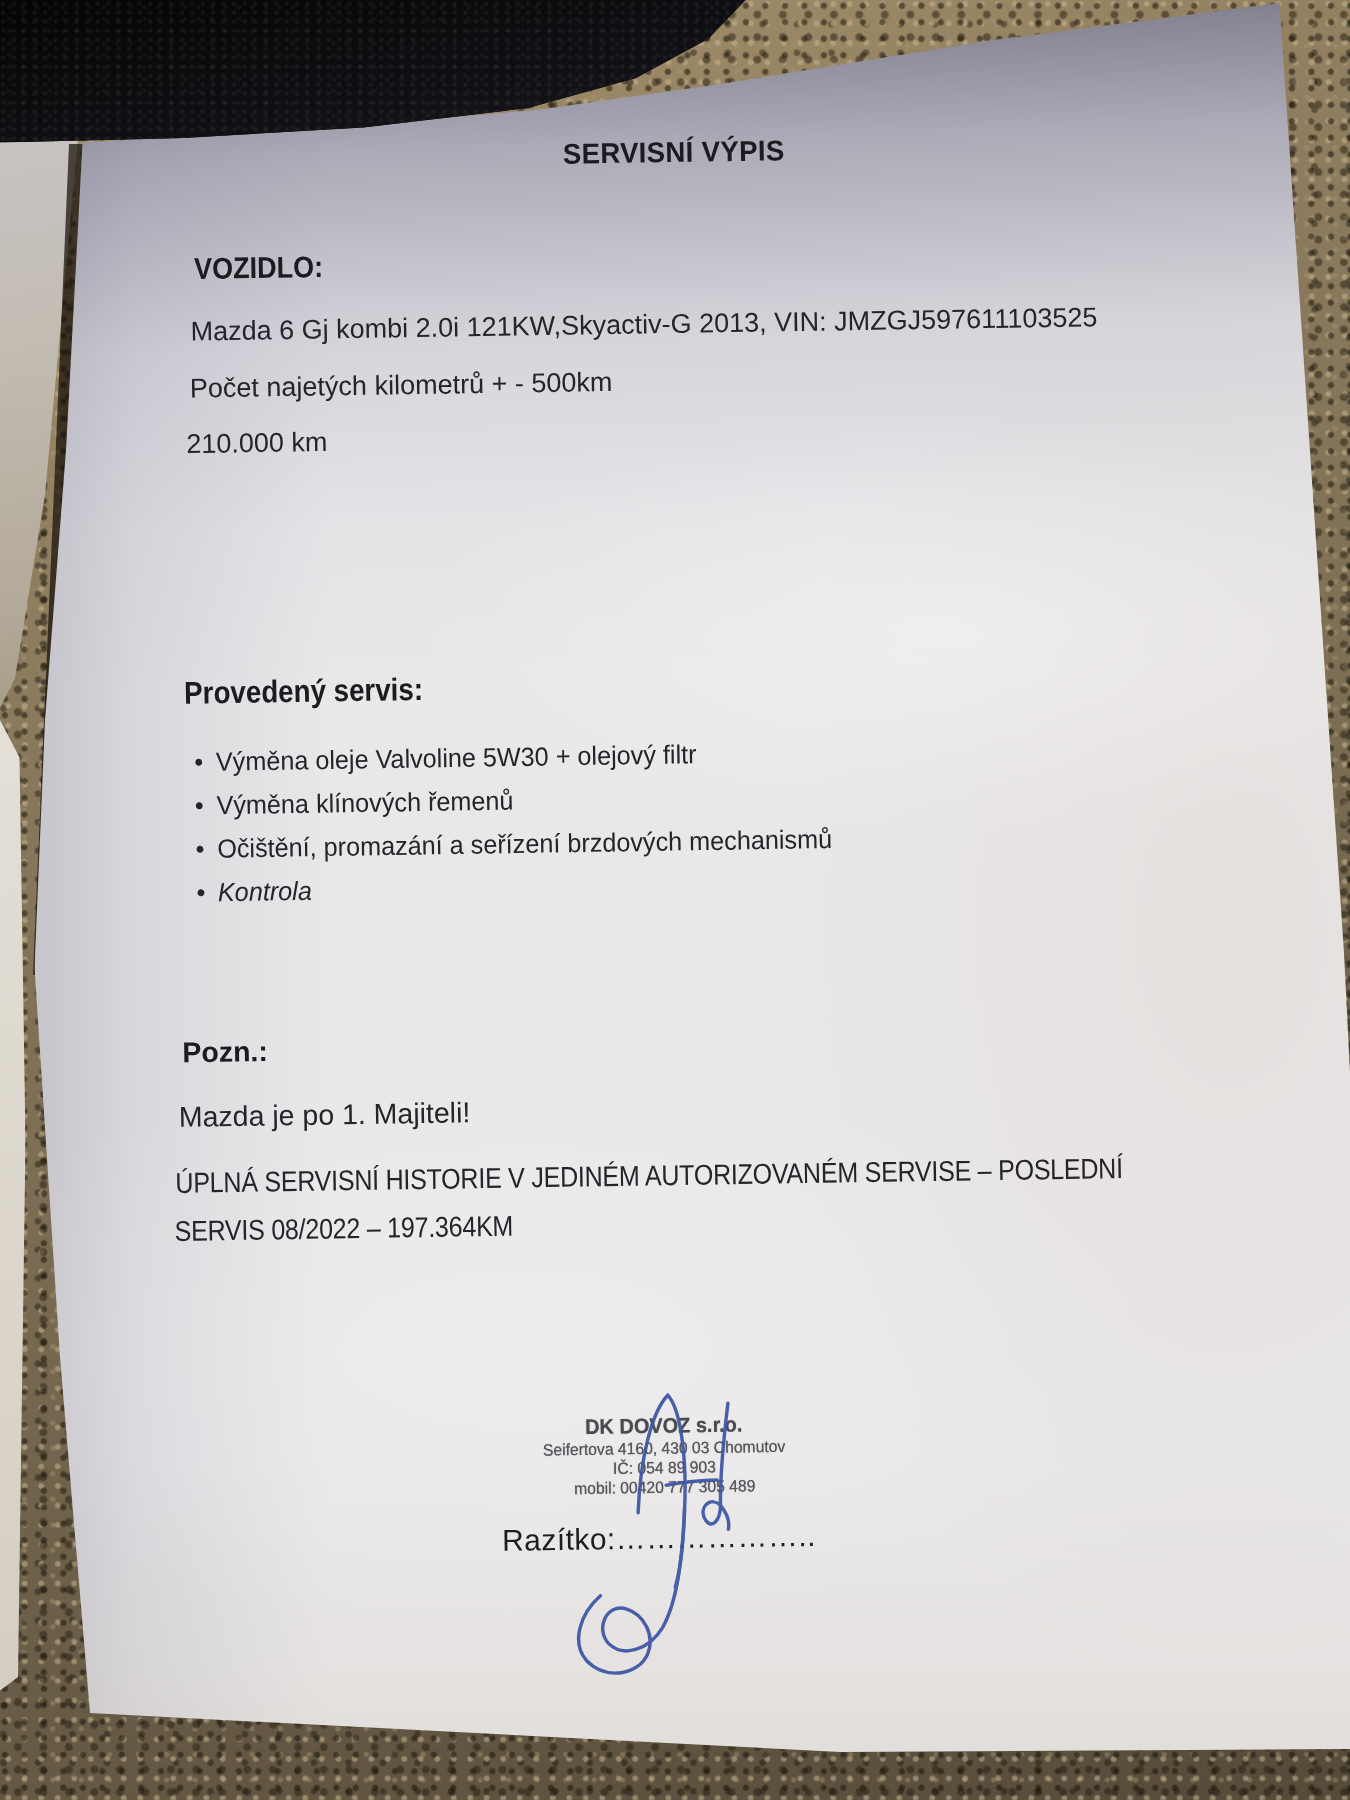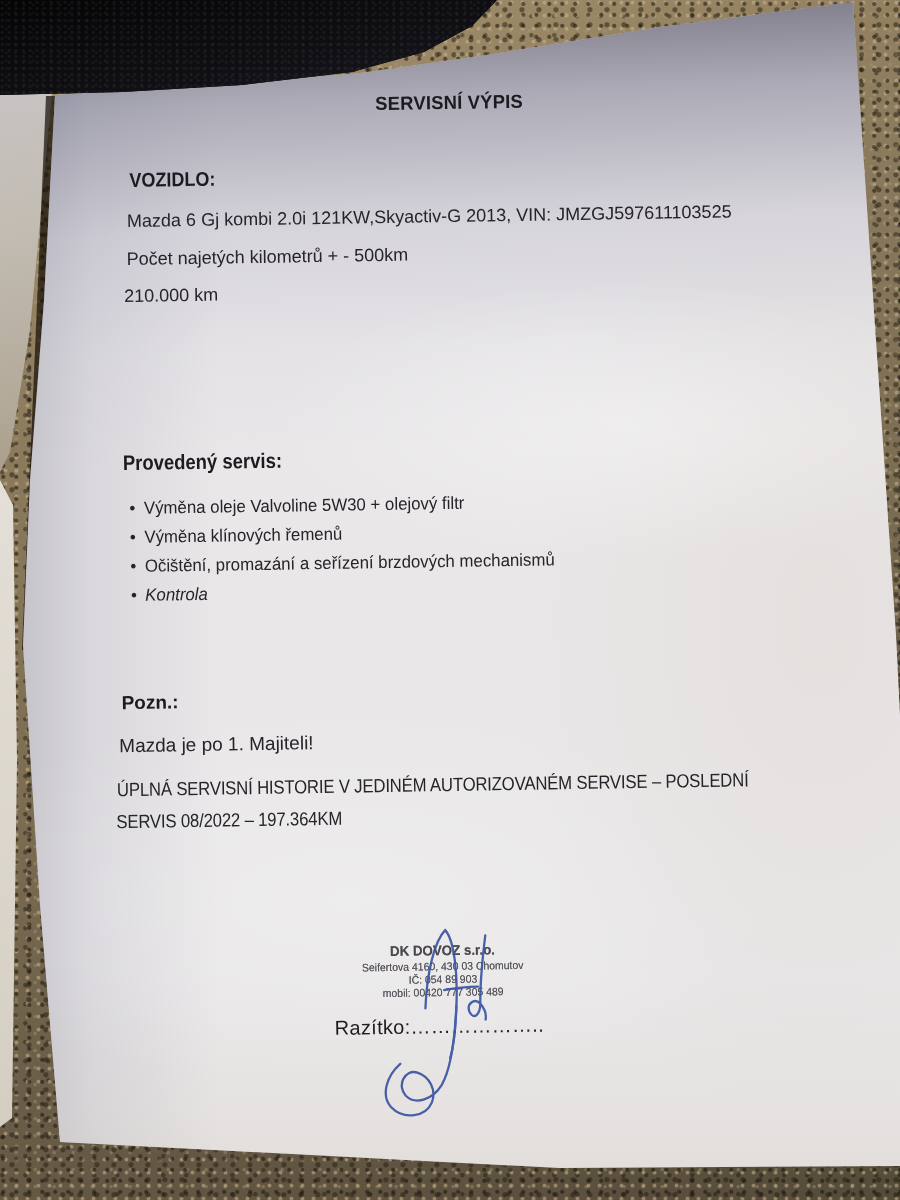--- a/index.html
+++ b/index.html
@@ -39,20 +39,21 @@
                       877px 355px, 896px 635px, 900px 715px, 900px 1166px,
                       560px 1168px, 60px 1142px, 40px 905px, 23px 645px, 30px 480px, 44px 300px);
     background-color:#e9e7e8;
     background-image:
       radial-gradient(ellipse 520px 200px at 630px 420px, rgba(255,255,255,0.35), transparent 70%),
       radial-gradient(ellipse 420px 700px at 820px 620px, rgba(215,205,195,0.25), transparent 75%),
       radial-gradient(ellipse 600px 260px at 350px 900px, rgba(255,255,255,0.22), transparent 75%),
       linear-gradient(0deg, rgba(202,192,176,0.30), rgba(202,192,176,0.12) 90px, transparent 220px),
       linear-gradient(90deg, rgba(84,84,108,0.28), rgba(120,120,145,0.14) 90px, transparent 220px),
       linear-gradient(178deg, rgba(28,28,48,0.58), rgba(70,70,100,0.38) 110px, rgba(140,140,168,0.20) 240px, rgba(190,190,210,0.10) 360px, transparent 470px);
+    border-radius: 13px;
   }
   .content{
     position:absolute;left:0;top:0;width:900px;height:1200px;
     transform:rotate(-0.9deg);transform-origin:450px 600px;
     color:#26242a;
   }
   .abs{position:absolute;white-space:nowrap;}
   .b{font-weight:bold;}
   .title{left:383px;top:92px;font-size:19px;letter-spacing:0.2px;color:#1d1b20;transform:scaleX(0.97);transform-origin:left center;}
   .veh-h{left:136px;top:164px;font-size:20px;color:#1d1b20;transform:scaleX(0.9);transform-origin:left center;}

